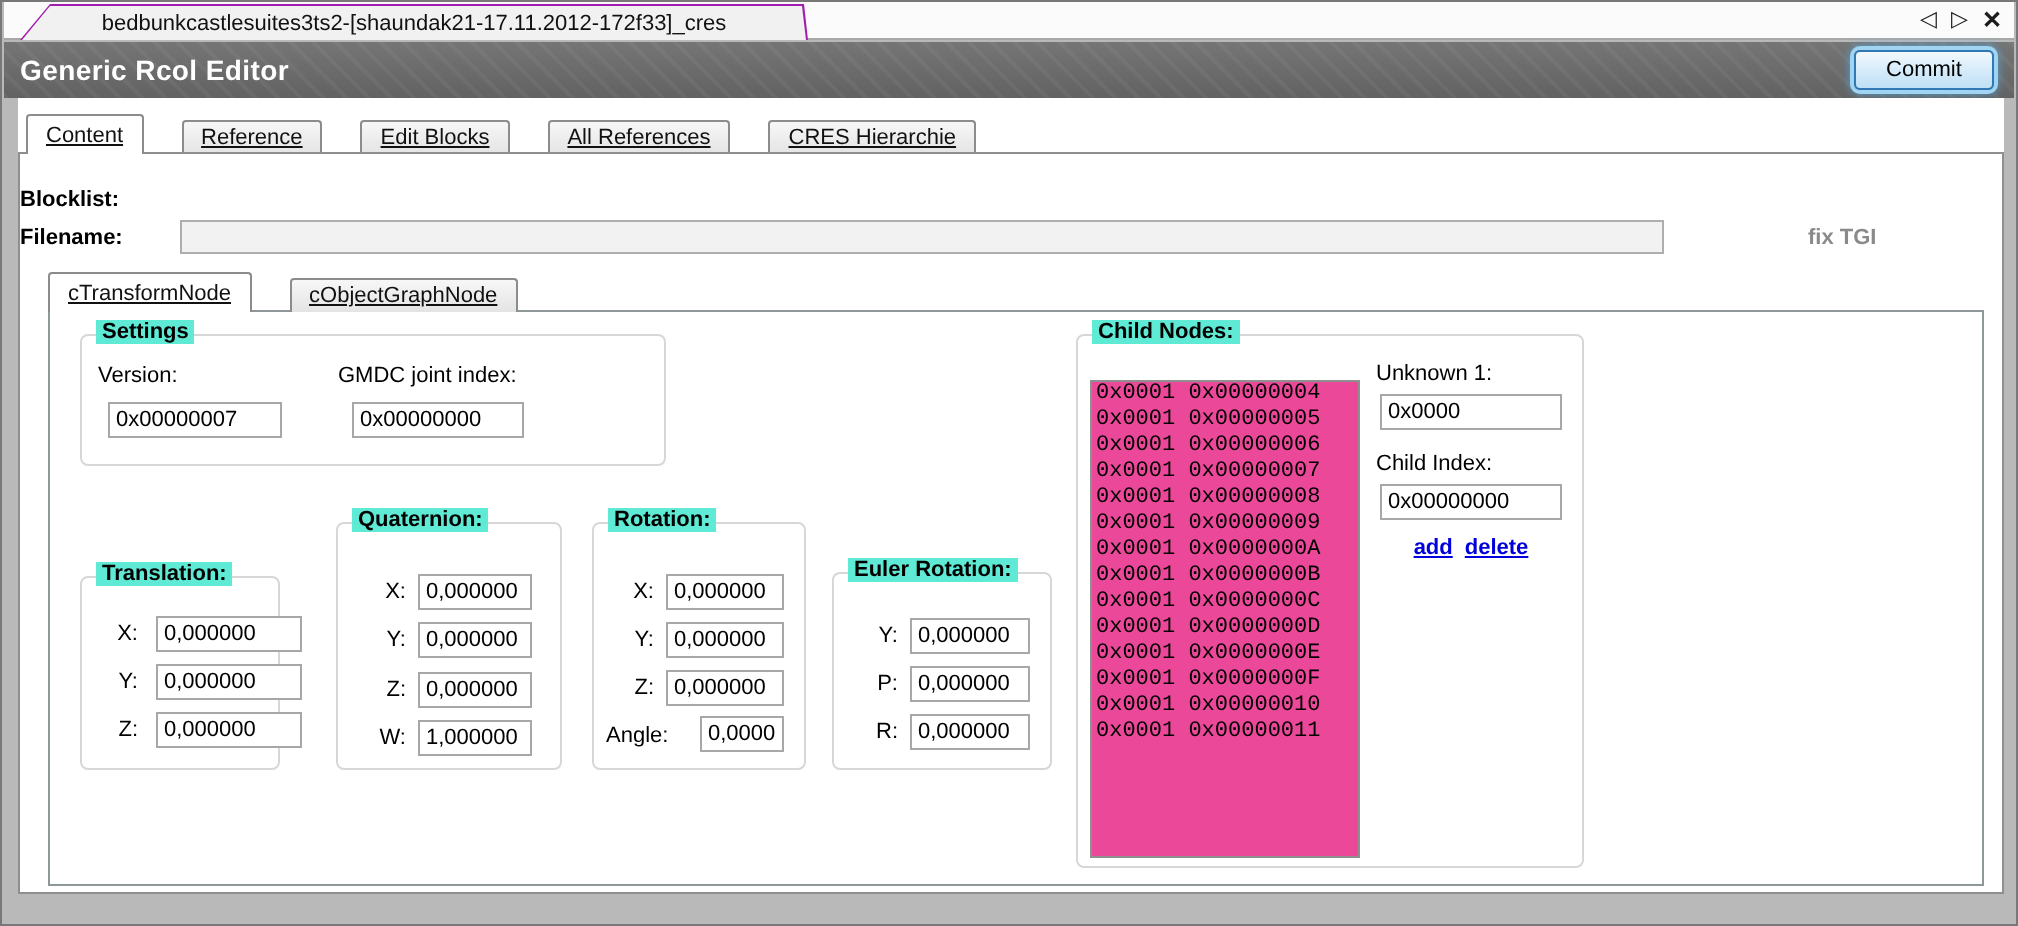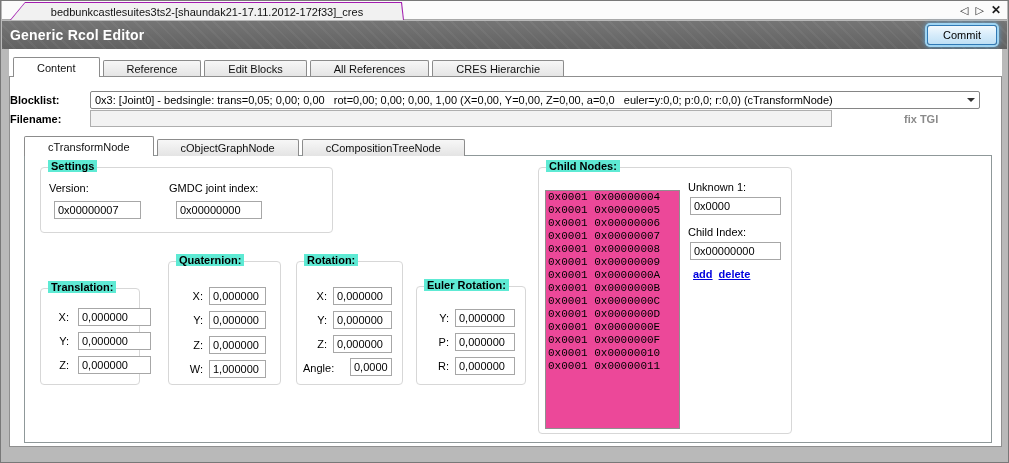--- a/index.html
+++ b/index.html
@@ -19,21 +19,21 @@
   .hdr { position: absolute; left: 1px; top: 20px; right: 1px; height: 28px; background: linear-gradient(#757575, #626262); }
   .hdr::before { content: ""; position: absolute; inset: 0; background: repeating-linear-gradient(45deg, rgba(255,255,255,0.045) 0 2px, transparent 2px 8px); }
   .hdr-title { position: absolute; left: 8px; top: 6px; color: #fff; font-weight: bold; font-size: 14px; letter-spacing: .2px; }
   .commit-btn { position: absolute; right: 10px; top: 4px; width: 70px; height: 20px; font-size: 11px; color: #000; text-align: center; line-height: 18px; background: linear-gradient(#f3f9fd, #d9edfb 45%, #bfe0f5); border: 1px solid #3079b5; border-radius: 3px; box-shadow: 0 0 0 2px #9fd4f2, 0 0 5px 2px rgba(90,175,235,.75); cursor: pointer; }
 
   
   .main { position: absolute; left: 8px; top: 48px; width: 993px; height: 398px; background: #fff; }
 
   
   .tabs { position: absolute; left: 4px; top: 8px; height: 20px; display: flex; align-items: flex-end; }
-  .tab { height: 17px; margin-right: 3px; padding: 0 23px; display: inline-flex; align-items: center; font-size: 11px; color: #111; background: linear-gradient(#f7f7f7, #e4e4e4); border: 1px solid #8c8c8c; border-bottom: none; border-radius: 2px 2px 0 0; cursor: pointer; position: relative; z-index: 1; }
+  .tab { height: 17px; margin-right: 19px; padding: 0 9px; display: inline-flex; align-items: center; font-size: 11px; color: #111; background: linear-gradient(#f7f7f7, #e4e4e4); border: 1px solid #8c8c8c; border-bottom: none; border-radius: 2px 2px 0 0; cursor: pointer; position: relative; z-index: 1; text-decoration: underline; }
   .tab.active { height: 20px; background: #fff; z-index: 3; }
 
   .page { position: absolute; left: 0; top: 27px; width: 993px; height: 371px; border: 1px solid #8f8f8f; background: #fff; z-index: 2; }
 
   .lbl { position: absolute; font-size: 11px; font-weight: bold; color: #000; }
   .lbl-r { text-align: left; }
 
   
   .combo { position: absolute; left: 80px; top: 14px; width: 890px; height: 18px; background: #fff; border: 1px solid #858585; border-radius: 2px; cursor: pointer; display: flex; align-items: center; }
   .combo-text { flex: 1; padding: 0 4px; font-size: 11px; color: #000; white-space: pre; overflow: hidden; }
@@ -49,21 +49,21 @@
 
   
   .grp { position: absolute; border: 1px solid #d7d7d7; border-radius: 4px; }
   .grp-legend { position: absolute; top: -8px; left: 7px; background: #5eead4; padding: 0 3px; font-size: 11px; font-weight: bold; color: #000; white-space: nowrap; }
   .flabel { position: absolute; font-size: 11px; color: #000; }
   .tb { position: absolute; height: 18px; border: 1px solid #a7a7a7; background: #fff; font-family: "Liberation Sans", sans-serif; font-size: 11px; color: #000; padding: 1px 3px; }
 
   
   .listbox { position: absolute; left: 6px; top: 22px; width: 135px; height: 239px; border: 1px solid #8f8f8f; background: #ec4899; overflow: hidden; cursor: default; }
   .listbox .li { font-family: "Liberation Mono", monospace; font-size: 11px; line-height: 13px; padding: 0 2px; white-space: nowrap; color: #000; }
-  .links { position: absolute; left: 151px; top: 100px; width: 91px; text-align: left; font-size: 11px; }
+  .links { position: absolute; left: 151px; top: 100px; width: 91px; text-align: center; font-size: 11px; }
   .links a { color: #0000dd; font-weight: bold; text-decoration: underline; cursor: pointer; margin: 0 3px; }
 </style>
 </head>
 <body>
 
 <div class="stage">
 
   <div class="doc-bar">
     <div class="doc-tab">
       <div class="doc-tab-inner">
@@ -88,33 +88,28 @@
       <div class="tab active">Content</div>
       <div class="tab">Reference</div>
       <div class="tab">Edit Blocks</div>
       <div class="tab">All References</div>
       <div class="tab">CRES Hierarchie</div>
     </div>
 
     <div class="page">
 
       <div class="lbl lbl-r" style="left:0;top:17px;width:75px;">Blocklist:</div>
-      <div class="combo">
-        <div class="combo-text">0x3: [Joint0] - bedsingle: trans=0,05; 0,00; 0,00   rot=0,00; 0,00; 0,00, 1,00 (X=0,00, Y=0,00, Z=0,00, a=0,0   euler=y:0,0; p:0,0; r:0,0) (cTransformNode)</div>
-        <div class="combo-arrow"></div>
-      </div>
 
       <div class="lbl lbl-r" style="left:0;top:36px;width:75px;">Filename:</div>
       <input class="filename-box" value="" style="">
       <div class="fixtgi">fix TGI</div>
 
       <div class="ntabs">
         <div class="tab active">cTransformNode</div>
         <div class="tab">cObjectGraphNode</div>
-        <div class="tab">cCompositionTreeNode</div>
       </div>
 
       <div class="inner-panel">
 
         <div class="grp" style="left:15px;top:11px;width:293px;height:66px;">
           <div class="grp-legend">Settings</div>
           <div class="flabel" style="left:8px;top:14px;">Version:</div>
           <input class="tb" style="left: 13px; top: 33px; width: 87px;" value="0x00000007">
           <div class="flabel" style="left:128px;top:14px;">GMDC joint index:</div>
           <input class="tb" style="left: 135px; top: 33px; width: 86px;" value="0x00000000">

